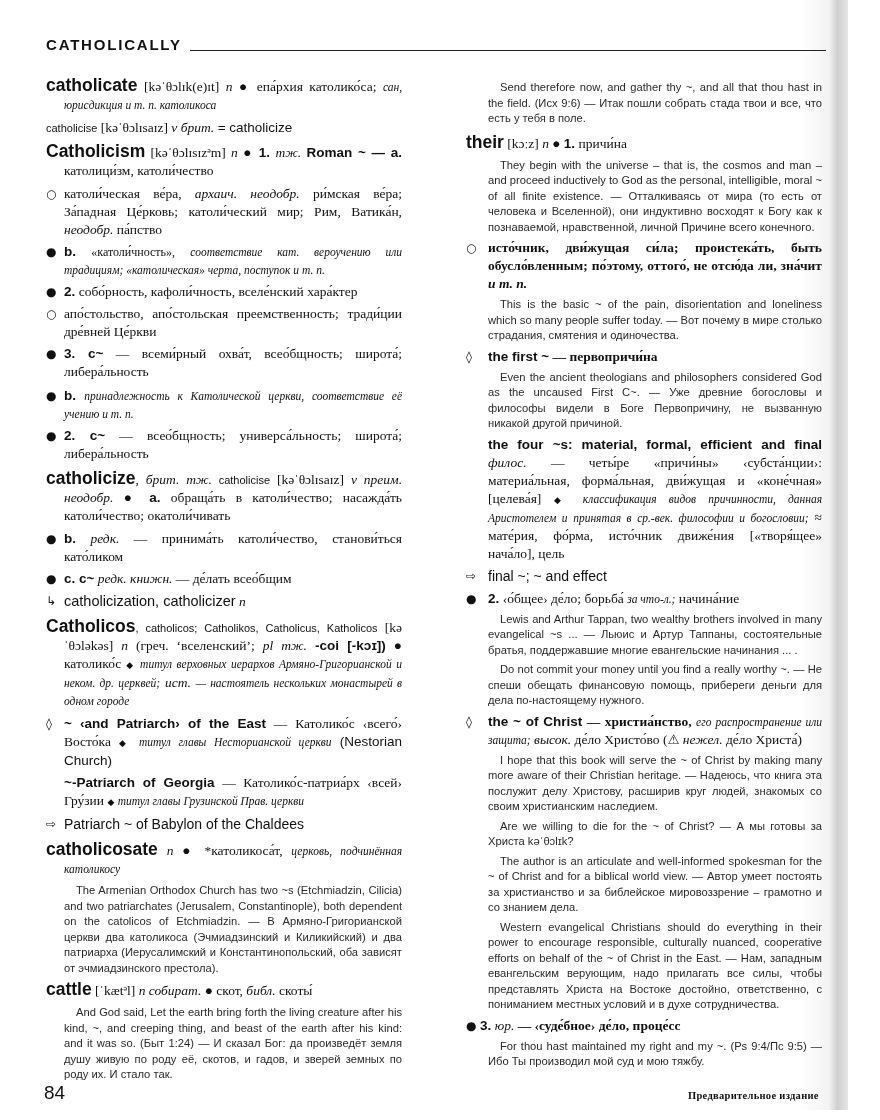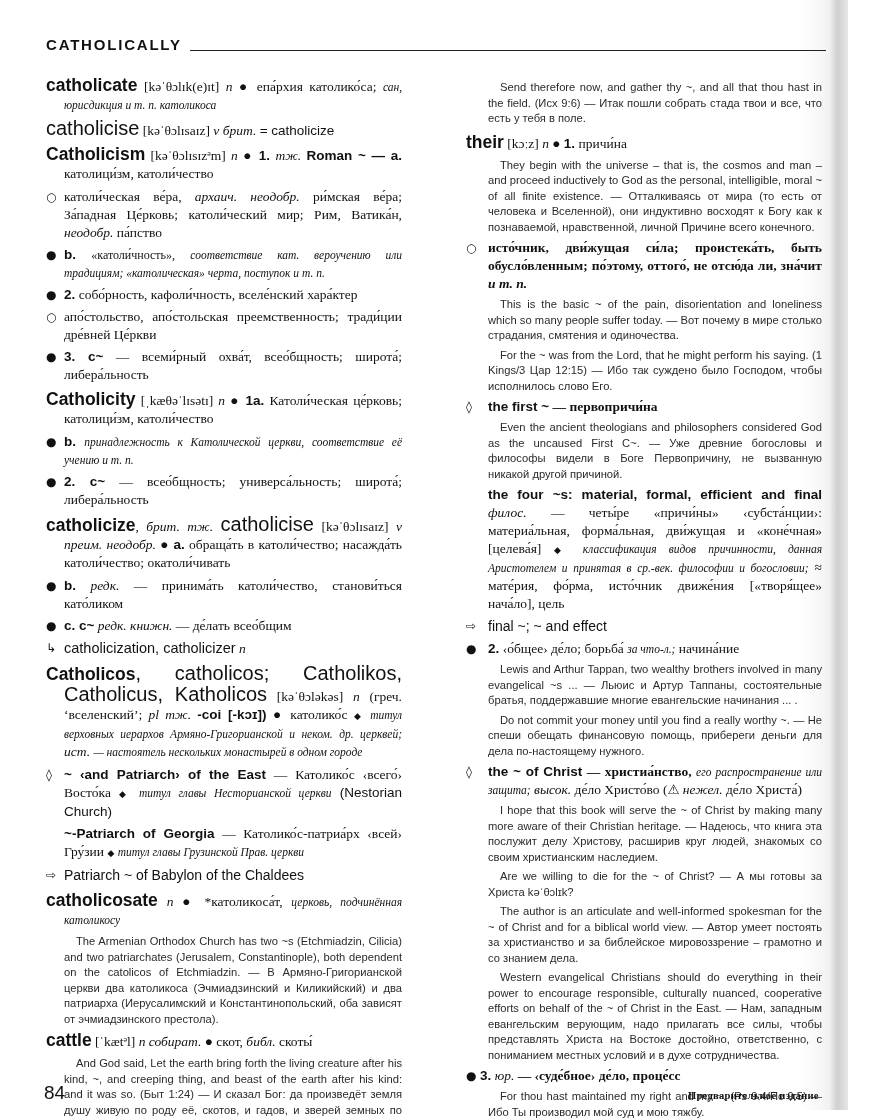--- a/index.html
+++ b/index.html
@@ -8,21 +8,21 @@
   .edge { position:absolute; right:0; top:0; width:48px; height:1110px;
           background:linear-gradient(to right, #fff 0%, #f3f3f3 60%, #cfcfcf 78%, #e6e6e6 100%); }
   .running-head { position:absolute; left:46px; top:36px; width:780px; display:flex; align-items:flex-end; }
   .running-head .rh-title { font-family:"Liberation Sans", sans-serif; font-weight:bold; font-size:15px; letter-spacing:1.8px; }
   .running-head .rh-rule { flex:1; border-bottom:1.3px solid #222; margin-left:8px; margin-bottom:2px; }
   .col { position:absolute; top:76px; }
   .col-left { left:46px; width:356px; }
   .col-right { left:466px; width:356px; top:80px; }
   .ser { font-family:"Liberation Serif", serif; font-size:13.5px; line-height:18px; }
   .hw { font-family:"Liberation Sans", sans-serif; font-weight:bold; font-size:17.5px; }
-  .hwl { font-family:"Liberation Sans", sans-serif; font-size:20px; }
+  .hwl { font-family:"Liberation Sans", sans-serif; font-size:11px; }
   .sb { font-family:"Liberation Sans", sans-serif; font-weight:bold; }
   .sans { font-family:"Liberation Sans", sans-serif; }
   .it { font-style:italic; }
   .sm-it { font-style:italic; font-size:11.5px; }
   .entry { margin:0 0 5px 0; text-align:justify; }
   .hang { padding-left:18px; text-indent:-18px; }
   .sub { position:relative; padding-left:18px; text-align:justify; margin:0 0 4px 0; }
   .mk { position:absolute; left:0; top:0; width:14px; text-align:left; font-family:"DejaVu Sans", sans-serif; font-size:12px; }
   .ex { font-family:"Liberation Sans", sans-serif; font-size:11.2px; line-height:15.5px; color:#2a2a2a; text-align:justify; padding-left:18px; text-indent:12px; margin:0 0 4px 0; }
   .col-right .ex { padding-left:22px; }
@@ -92,28 +92,20 @@
     <div class="sub">
       <span class="mk">○</span>
       <span>апо́стольство, апо́стольская преемственность; тради́ции дре́вней Це́ркви</span>
     </div>
     <div class="sub" style="margin-bottom:6px">
       <span class="mk">●</span>
       <span class="sb">3. c~</span>
       <span>— всеми́рный охва́т, всео́бщность; широта́; либера́льность</span>
     </div>
 
-    <div class="entry hang">
-      <span class="hw">Catholicity</span>
-      <span>[ˌkæθəˈlɪsətɪ]</span>
-      <span class="it">n</span>
-      <span>●</span>
-      <span class="sb">1a.</span>
-      <span>Католи́ческая це́рковь; католици́зм, католи́чество</span>
-    </div>
     <div class="sub">
       <span class="mk">●</span>
       <span class="sb">b.</span>
       <span class="sm-it">принадлежность к Католической церкви, соответствие её учению и т. п.</span>
     </div>
     <div class="sub" style="margin-bottom:6px">
       <span class="mk">●</span>
       <span class="sb">2. c~</span>
       <span>— всео́бщность; универса́льность; широта́; либера́льность</span>
     </div>
@@ -212,21 +204,20 @@
       <span class="sb">1.</span>
       <span>причи́на</span>
     </div>
     <p class="ex">They begin with the universe – that is, the cosmos and man – and proceed inductively to God as the personal, intelligible, moral ~ of all finite existence. — Отталкиваясь от мира (то есть от человека и Вселенной), они индуктивно восходят к Богу как к познаваемой, нравственной, личной Причине всего конечного.</p>
     <div class="sub" style="font-weight:bold">
       <span class="mk" style="font-weight:normal">○</span>
       <span>исто́чник, дви́жущая си́ла; проистека́ть, быть обусло́вленным; по́этому, оттого́, не отсю́да ли, зна́чит</span>
       <span class="it">и т. п.</span>
     </div>
     <p class="ex">This is the basic ~ of the pain, disorientation and loneliness which so many people suffer today. — Вот почему в мире столько страдания, смятения и одиночества.</p>
-    <p class="ex">For the ~ was from the Lord, that he might perform his saying. (1 Kings/3 Цар 12:15) — Ибо так суждено было Господом, чтобы исполнилось слово Его.</p>
     <div class="sub">
       <span class="mk">◊</span>
       <span class="sb">the first ~</span>
       <span style="font-weight:bold">— первопричи́на</span>
     </div>
     <p class="ex">Even the ancient theologians and philosophers considered God as the uncaused First C~. — Уже древние богословы и философы видели в Боге Первопричину, не вызванную никакой другой причиной.</p>
     <div class="sub">
       <span class="sb">the four ~s: material, formal, efficient and final</span>
       <span class="it">филос.</span>
       <span>— четы́ре «причи́ны» ‹субста́нции›: материа́льная, форма́льная, дви́жущая и «коне́чная» [целева́я]</span>

